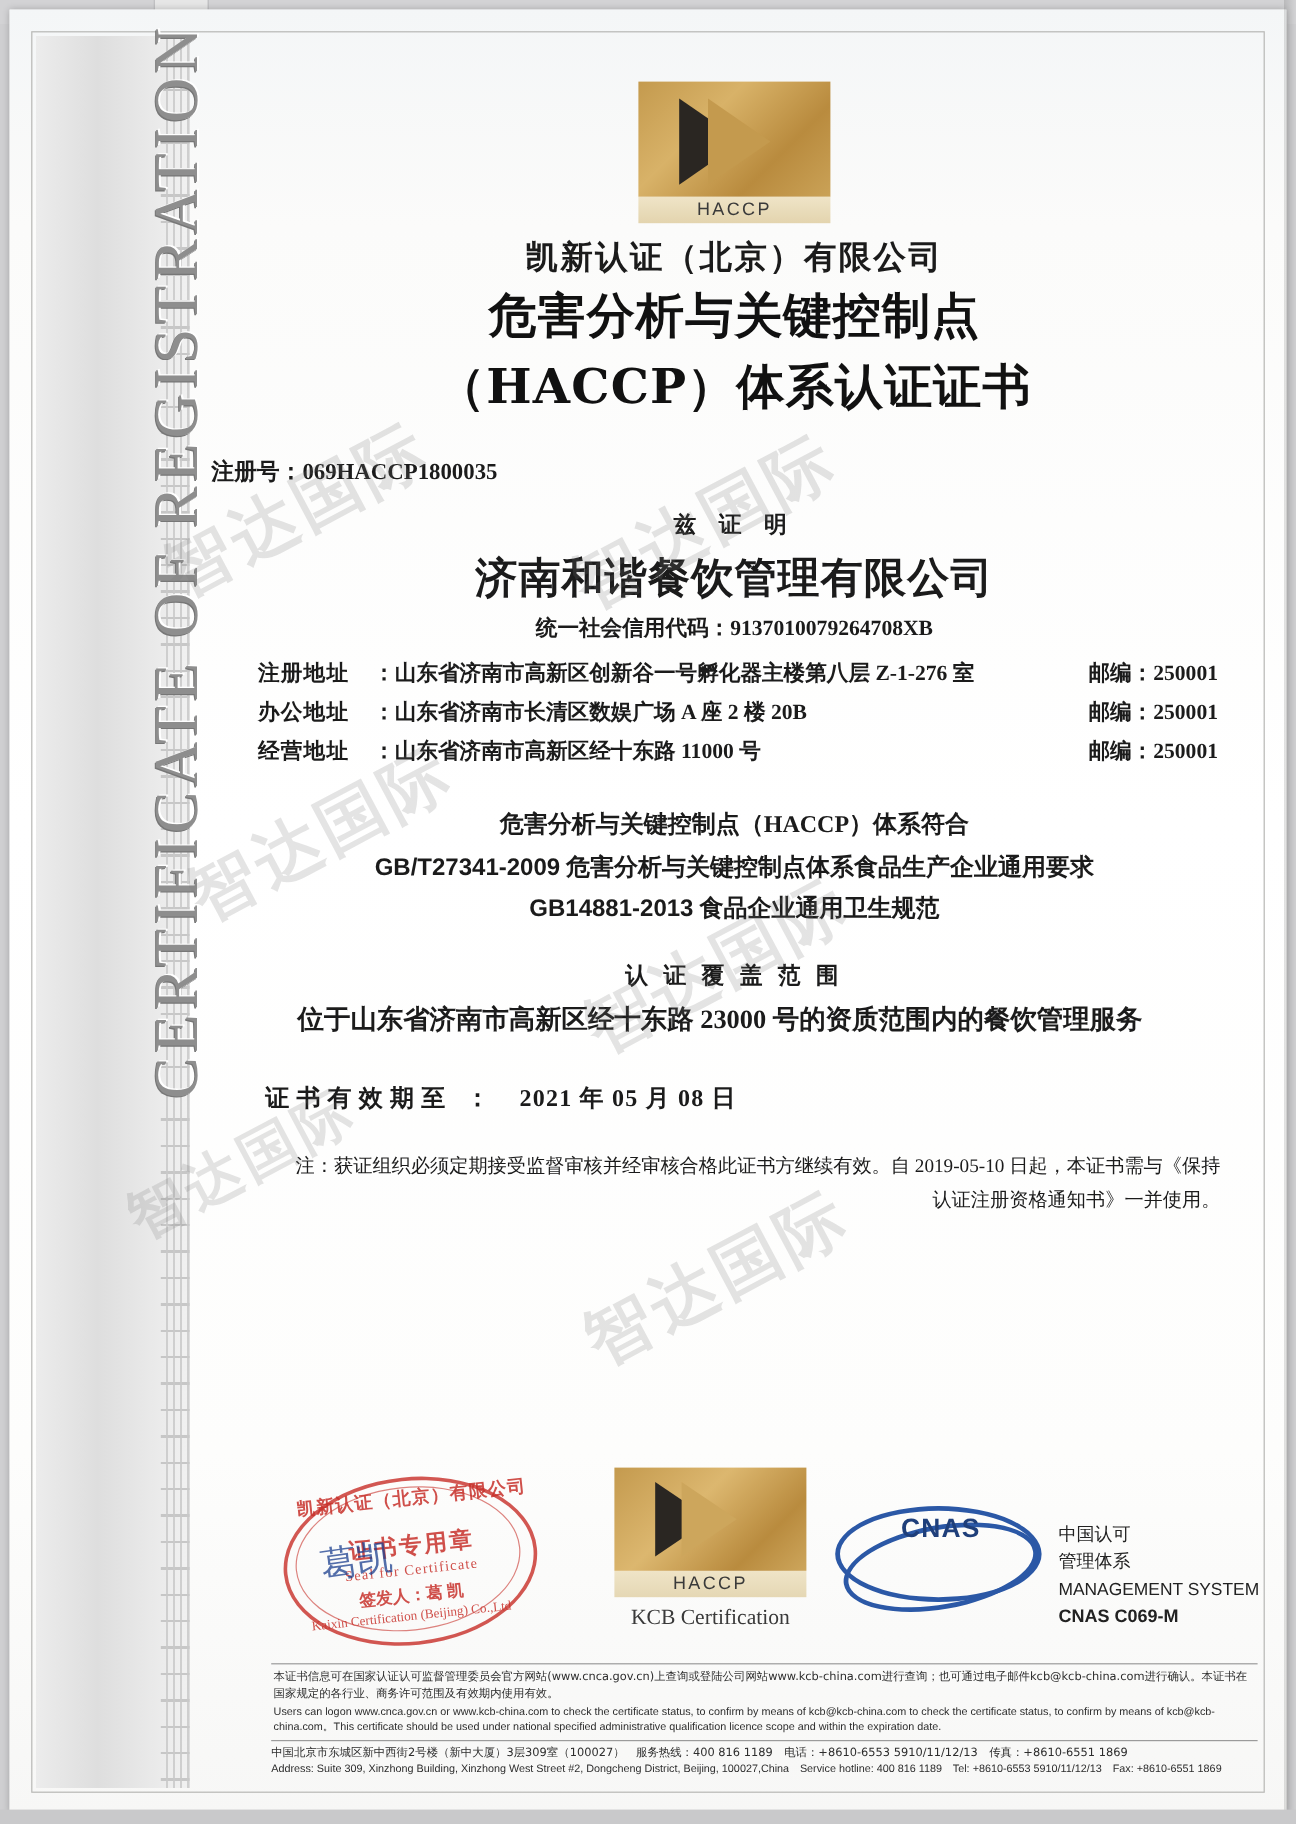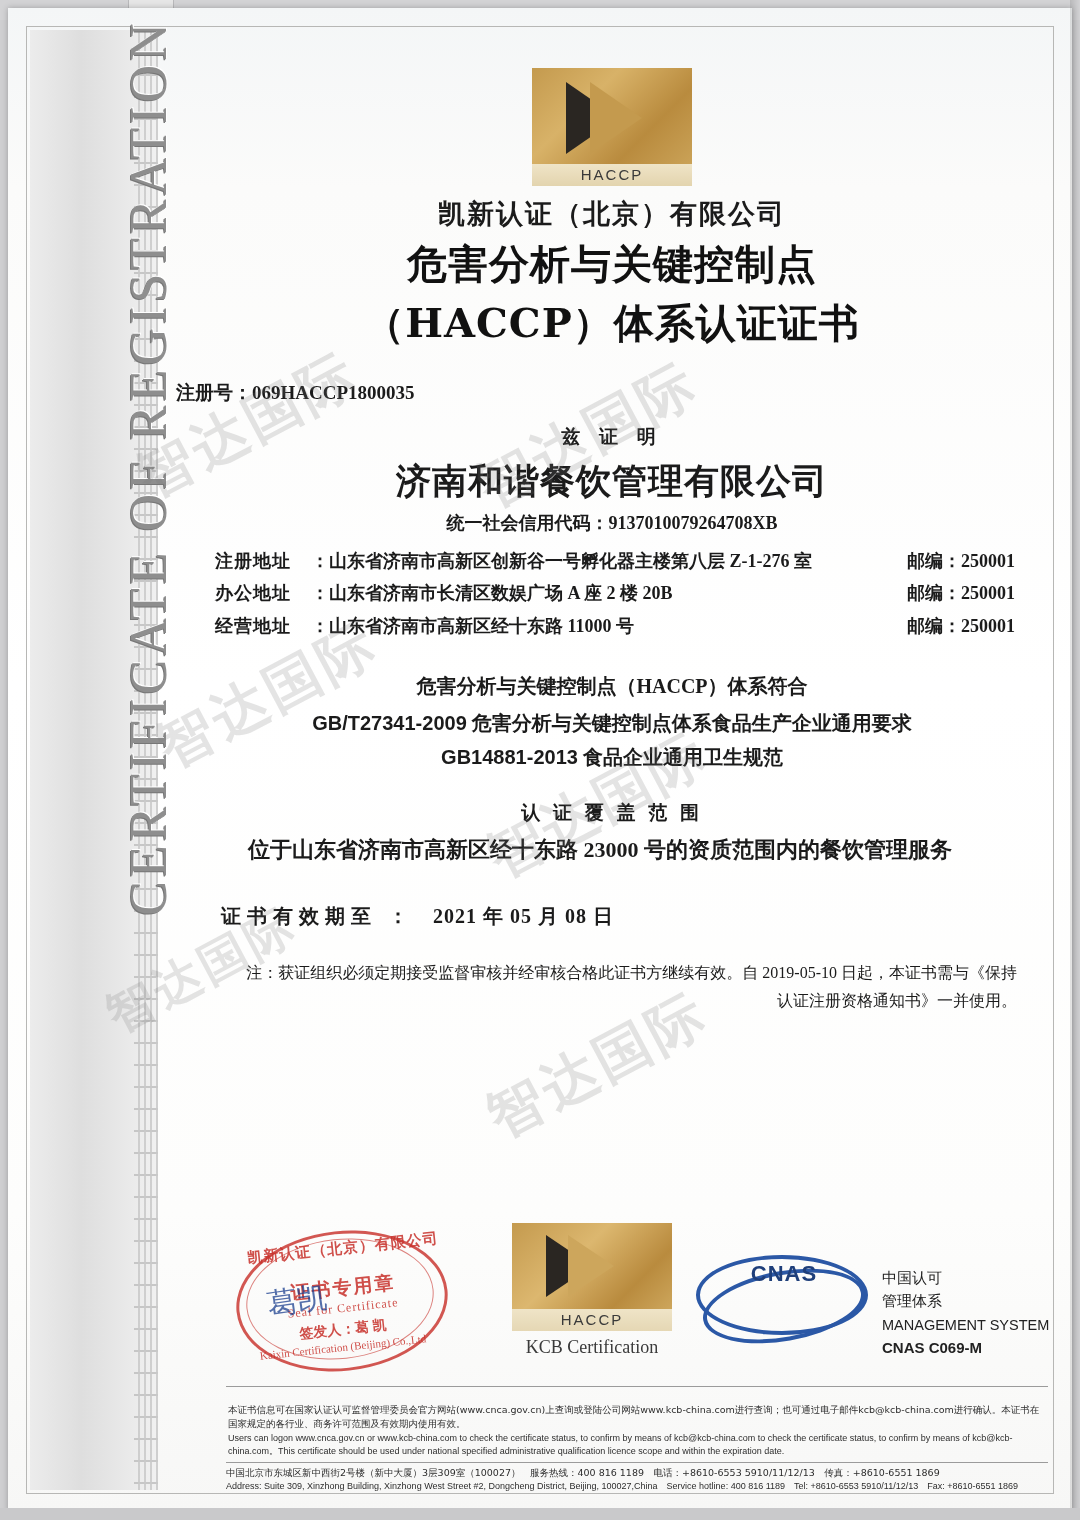--- a/index.html
+++ b/index.html
@@ -252,21 +252,21 @@
   #cnas .lines .zh{font-family:"DejaVu Sans",sans-serif;font-size:15px;}
   #cnas .lines .ms{font-size:14.5px;}
   #cnas .lines .code{font-weight:700;font-size:15px;}
   
   #footer{
     position:absolute;left:218px;top:1378px;width:822px;
     text-align:left;
   }
   #footer .fbox{
     border-top:1px solid #9b9b9b;border-bottom:1px solid #9b9b9b;
-    padding:16px 2px 4px 2px;
+    padding:4px 2px 4px 2px;
   }
   #footer .zh{
     font-family:"DejaVu Sans",sans-serif;font-size:9.5px;color:#2d2d2d;line-height:1.5;
   }
   #footer .en{
     font-family:"Liberation Sans",sans-serif;font-size:9px;color:#2d2d2d;line-height:1.45;
   }
   #footer .addr{
     font-family:"Liberation Sans",sans-serif;font-size:9px;color:#2d2d2d;line-height:1.5;
     padding-top:3px;

